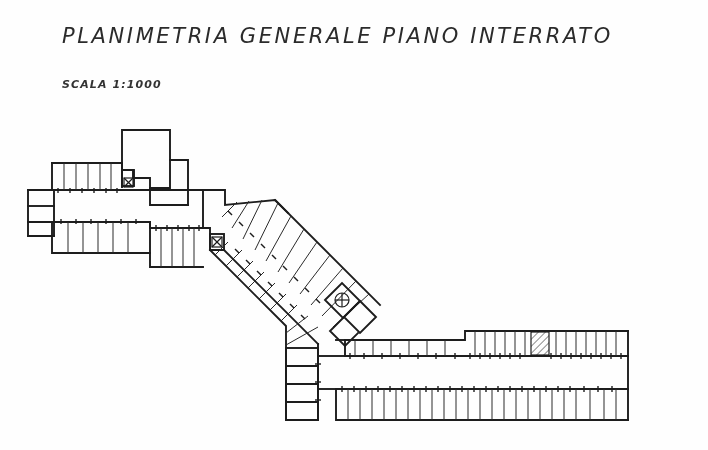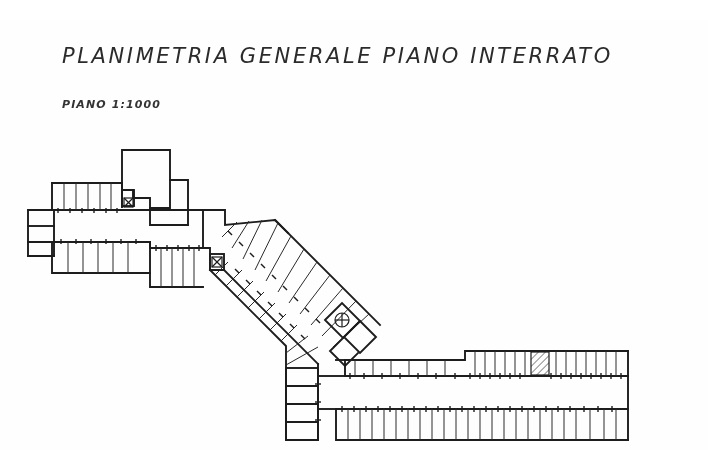--- a/index.html
+++ b/index.html
@@ -11,21 +11,20 @@
     width: 708px;
     height: 450px;
     font-family: "DejaVu Sans", sans-serif;
     overflow: hidden;
     position: relative;
   }
   #sheet {
     position: absolute;
     inset: 0;
     background: #fefefe;
-    margin-top: 20px;
   }
   .title {
     position: absolute;
     left: 62px;
     top: 24px;
     font-family: "DejaVu Sans", sans-serif;
     font-style: italic;
     font-size: 21px;
     letter-spacing: 2.6px;
     color: #2b2b2b;
@@ -75,21 +74,21 @@
     stroke-width: 1.2;
   }
 </style>
 </head>
 <body>
 
 <div id="sheet">
 
   <div class="title">PLANIMETRIA GENERALE PIANO INTERRATO</div>
 
-  <div class="subtitle">PIANO 1:1000</div>
+  <div class="subtitle">SCALA 1:1000</div>
 
   <svg id="plan" width="708" height="450" viewBox="0 0 708 450">
 
     <defs>
       <pattern id="diagHatch" width="5" height="5" patternUnits="userSpaceOnUse" patternTransform="rotate(45)">
         <line x1="0" y1="0" x2="0" y2="5" stroke="#1d1d1d" stroke-width="1"></line>
       </pattern>
     </defs>
 
     <g>

